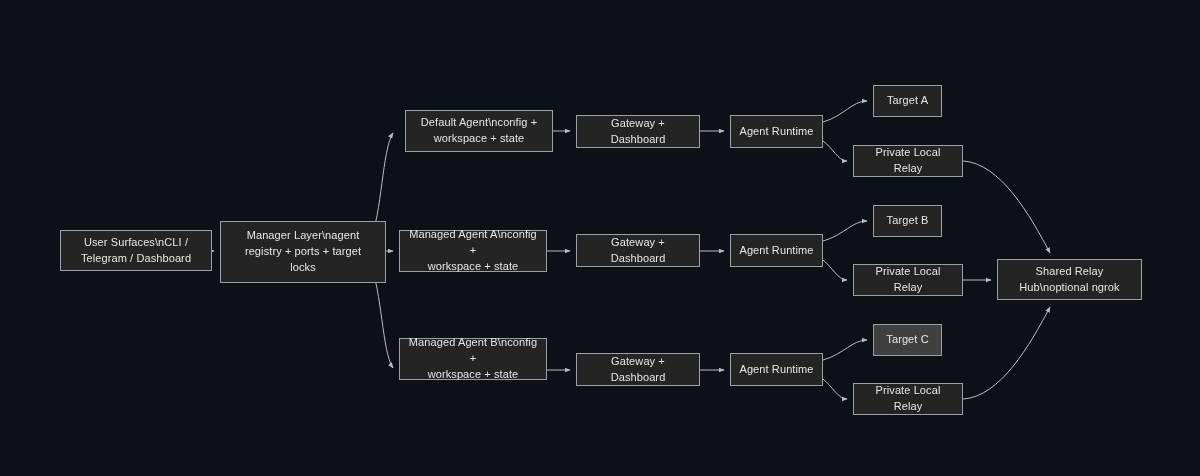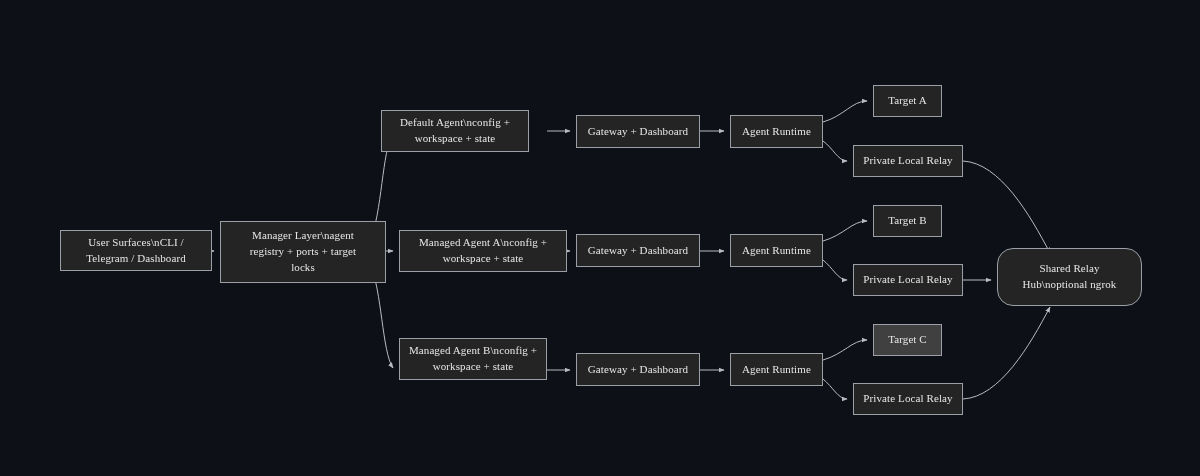--- a/index.html
+++ b/index.html
@@ -34,21 +34,20 @@
     border: 1px solid #9aa0a6;
     color: #e6e6e6;
     display: flex;
     align-items: center;
     justify-content: flex-end;
     text-align: center;
     font-size: 11px;
     line-height: 1.45;
     padding: 3px 6px;
     letter-spacing: 0.1px;
-    font-family: Liberation Serif, serif;
   }
   .node .label {
     display: block;
     width: 100%;
     white-space: pre-line;
   }
 </style>
 </head>
 <body>
 
@@ -81,25 +80,25 @@
     </svg>
 <div class="node" style="left: 60px; top: 230px; width: 152px; height: 41px; background: rgb(36, 36, 36); border-color: rgb(154, 160, 166); color: rgb(230, 230, 230);">
       <span class="label">User Surfaces\nCLI /
 Telegram / Dashboard</span>
     </div>
     <div class="node" style="left: 220px; top: 221px; width: 166px; height: 62px; background: rgb(36, 36, 36); border-color: rgb(154, 160, 166); color: rgb(230, 230, 230);">
       <span class="label">Manager Layer\nagent
 registry + ports + target
 locks</span>
     </div>
-    <div class="node" style="left: 381px; top: 110px; width: 148px; height: 42px; background: rgb(36, 36, 36); border-color: rgb(154, 160, 166); color: rgb(230, 230, 230);">
+    <div class="node" style="left: 405px; top: 110px; width: 148px; height: 42px; background: rgb(36, 36, 36); border-color: rgb(154, 160, 166); color: rgb(230, 230, 230);">
       <span class="label">Default Agent\nconfig +
 workspace + state</span>
     </div>
-    <div class="node" style="left: 399px; top: 230px; width: 168px; height: 42px; background: rgb(36, 36, 36); border-color: rgb(154, 160, 166); color: rgb(230, 230, 230);">
+    <div class="node" style="left: 399px; top: 230px; width: 148px; height: 42px; background: rgb(36, 36, 36); border-color: rgb(154, 160, 166); color: rgb(230, 230, 230);">
       <span class="label">Managed Agent A\nconfig +
 workspace + state</span>
     </div>
     <div class="node" style="left: 399px; top: 338px; width: 148px; height: 42px; background: rgb(36, 36, 36); border-color: rgb(154, 160, 166); color: rgb(230, 230, 230);">
       <span class="label">Managed Agent B\nconfig +
 workspace + state</span>
     </div>
     <div class="node" style="left: 576px; top: 115px; width: 124px; height: 33px; background: rgb(36, 36, 36); border-color: rgb(154, 160, 166); color: rgb(230, 230, 230);">
       <span class="label">Gateway + Dashboard</span>
     </div>
@@ -129,17 +128,17 @@
     </div>
     <div class="node" style="left: 853px; top: 145px; width: 110px; height: 32px; background: rgb(36, 36, 36); border-color: rgb(154, 160, 166); color: rgb(230, 230, 230);">
       <span class="label">Private Local Relay</span>
     </div>
     <div class="node" style="left: 853px; top: 264px; width: 110px; height: 32px; background: rgb(36, 36, 36); border-color: rgb(154, 160, 166); color: rgb(230, 230, 230);">
       <span class="label">Private Local Relay</span>
     </div>
     <div class="node" style="left: 853px; top: 383px; width: 110px; height: 32px; background: rgb(36, 36, 36); border-color: rgb(154, 160, 166); color: rgb(230, 230, 230);">
       <span class="label">Private Local Relay</span>
     </div>
-    <div class="node" style="left: 997px; top: 248px; width: 145px; height: 58px; background: rgb(36, 36, 36); border-color: rgb(154, 160, 166); color: rgb(230, 230, 230); border-radius: 16px;">
+    <div class="node" style="left: 997px; top: 259px; width: 145px; height: 41px; background: rgb(36, 36, 36); border-color: rgb(154, 160, 166); color: rgb(230, 230, 230);">
       <span class="label">Shared Relay
 Hub\noptional ngrok</span>
     </div>
   </div>
 
 </body></html>

